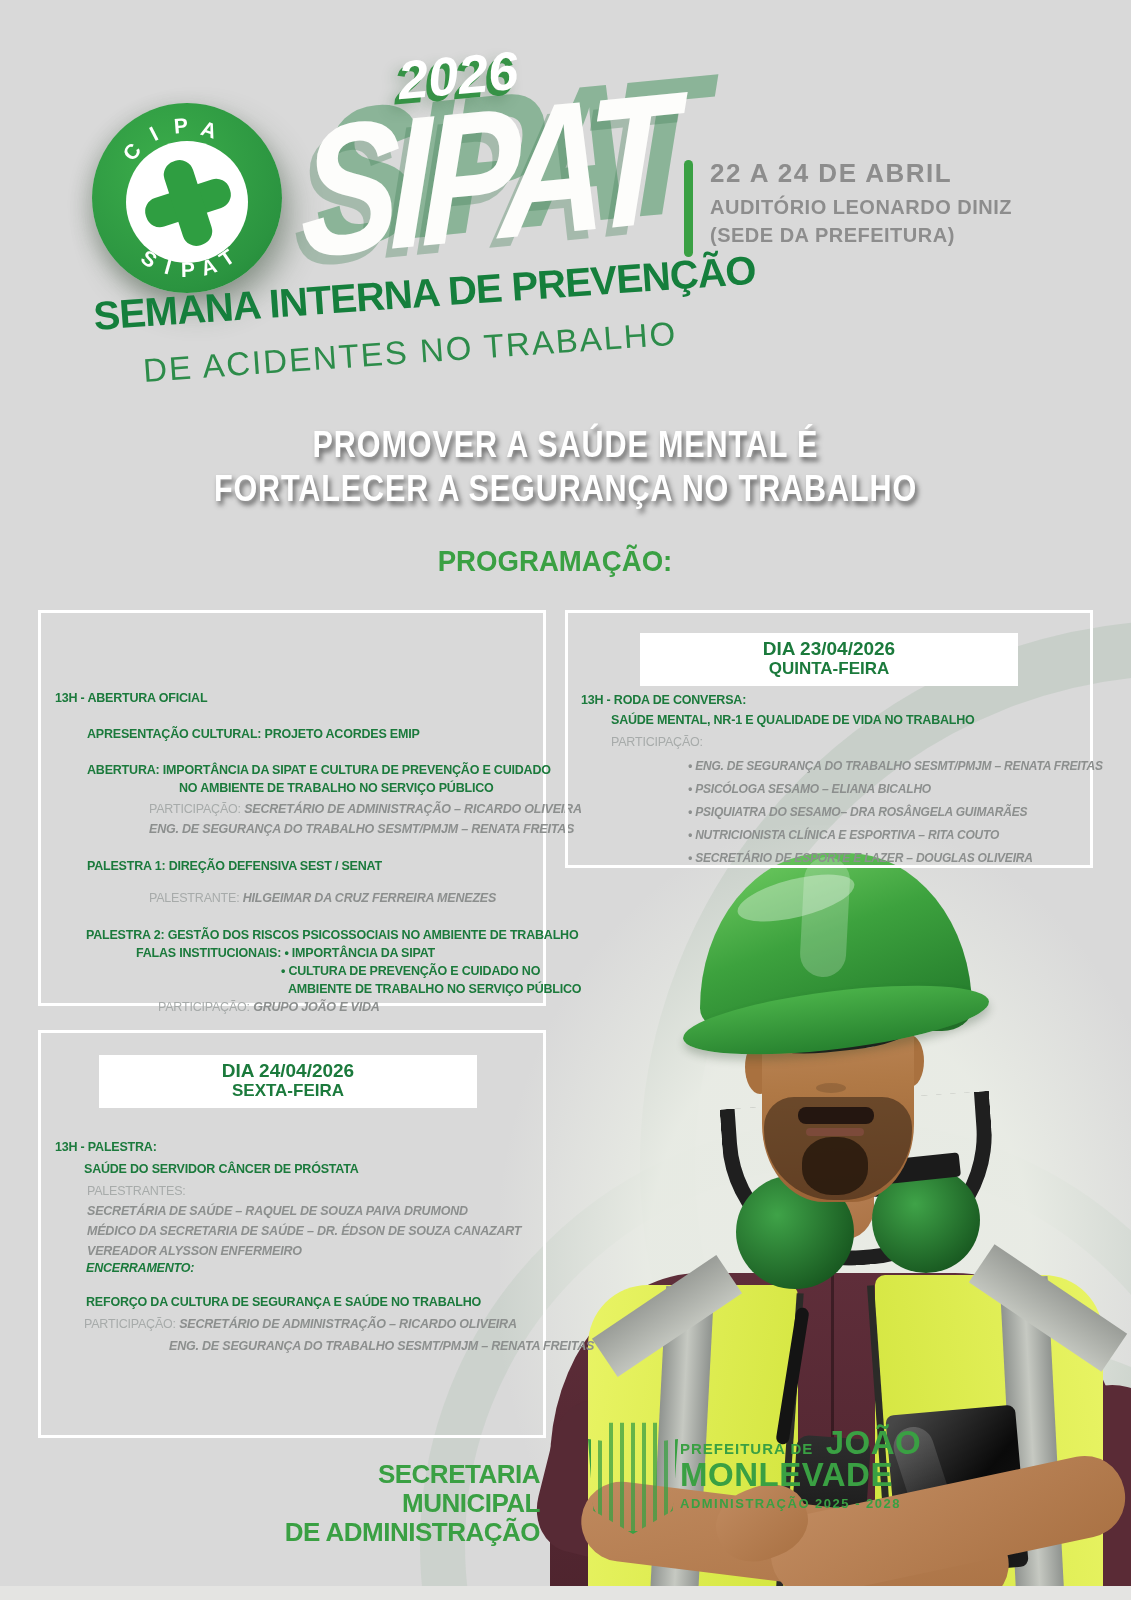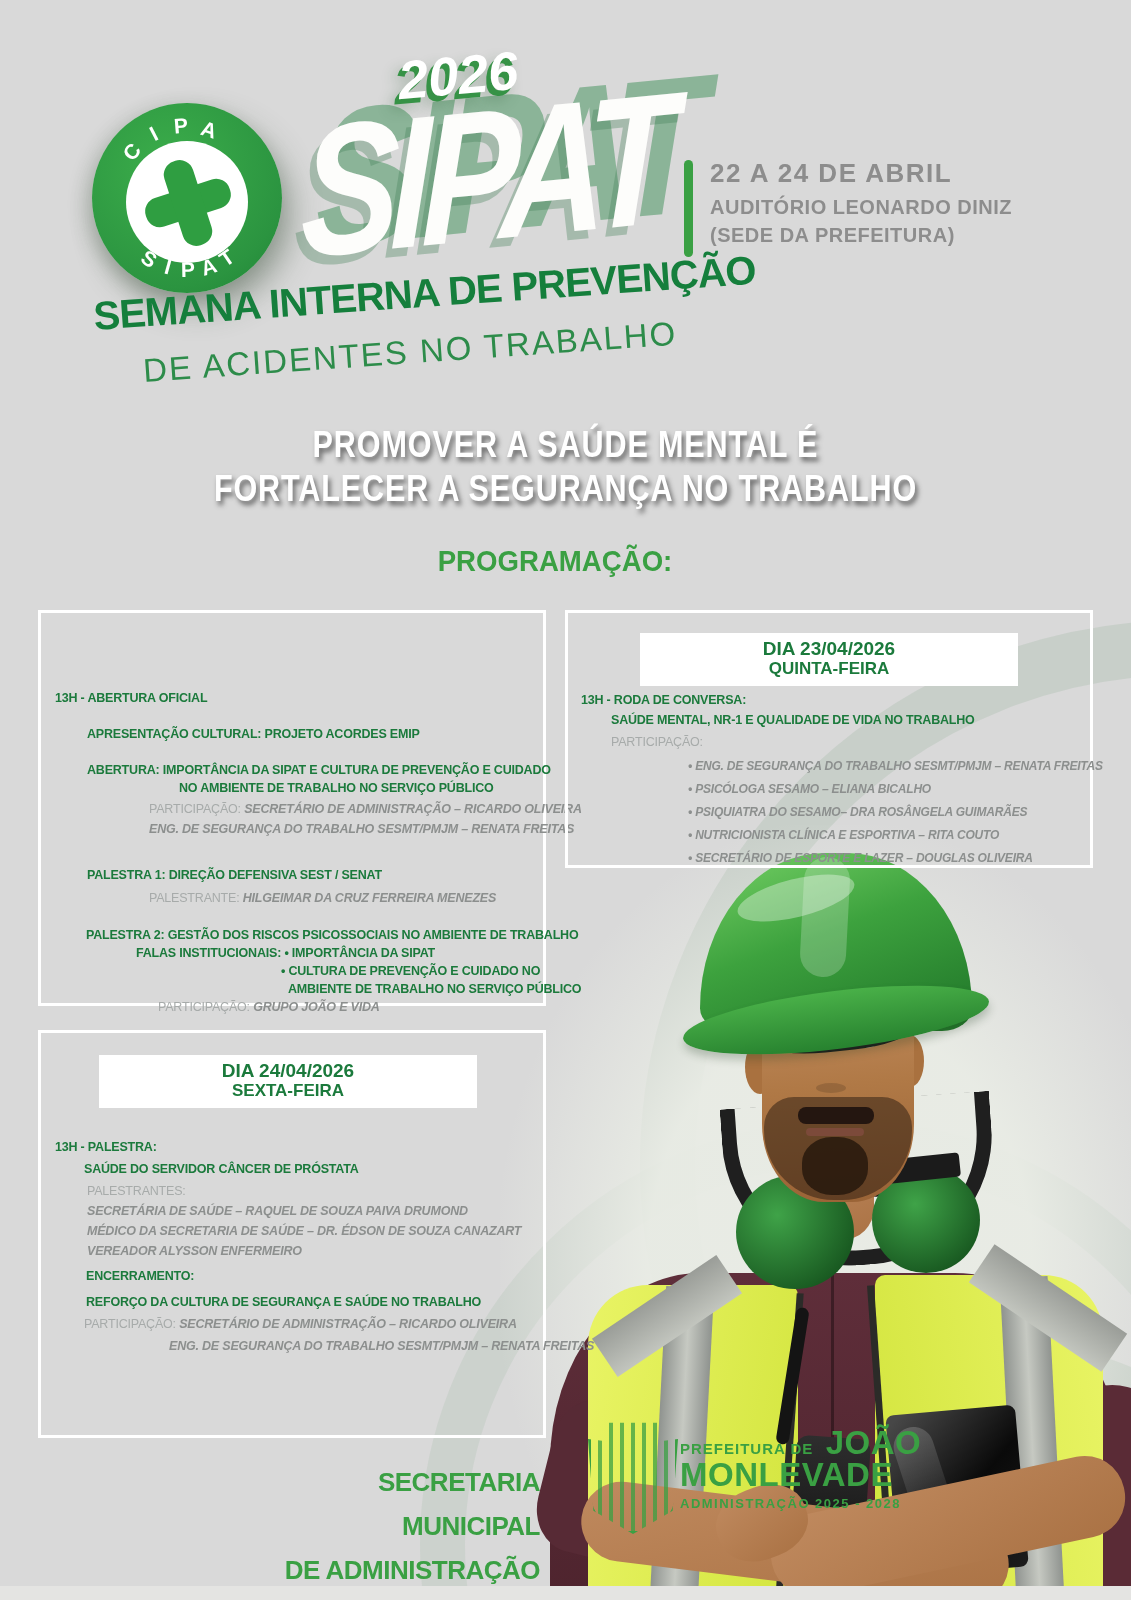--- a/index.html
+++ b/index.html
@@ -45,21 +45,21 @@
      font-weight:800;padding-top:5px;}
   .ph1{font-size:19px;line-height:21px;}
   .ph2{font-size:17px;line-height:20px;}
   .pl{position:absolute;white-space:nowrap;font-size:12.5px;letter-spacing:-.2px;}
   .g{color:#1b7a3c;font-weight:800;}
   .lab{color:#a7abaa;font-weight:400;}
   .val{color:#8c8f8e;font-weight:700;font-style:italic;}
   .sm{font-size:12px;}
   
   .secr{left:258px;top:1460px;width:282px;text-align:right;color:#3aa043;
-     font-size:26px;font-weight:900;line-height:44px;letter-spacing:-.5px;z-index:8;}
+     font-size:26px;font-weight:900;line-height:29px;letter-spacing:-.5px;z-index:8;}
   .pref{color:#3aa043;z-index:8;}
   .crest{left:588px;top:1418px;width:84px;height:110px;z-index:8;
      border:3px solid #3aa043;border-radius:6px 6px 40px 40px;
      clip-path:polygon(50% 100%,6% 80%,0 18%,20% 20%,22% 4%,78% 4%,80% 20%,100% 18%,94% 80%);
      background:repeating-linear-gradient(90deg,transparent 0 7px,rgba(58,160,67,.75) 7px 11px);}
   .preftxt{left:680px;top:1424px;width:340px;z-index:8;}
   .pref-small{font-size:15px;font-weight:600;letter-spacing:1px;display:inline-block;vertical-align:baseline;}
   .pref-big{font-size:33px;font-weight:900;letter-spacing:.5px;display:inline-block;}
   .pref-admin{font-size:13px;font-weight:600;letter-spacing:1.5px;margin-top:2px;}
   
@@ -119,21 +119,21 @@
 
 <div class="abs pbox" style="left:38px;top:610px;width:502px;height:390px;">
   <div class="pl g" style="left:14px;top:78px;">13H - ABERTURA OFICIAL</div>
   <div class="pl g" style="left:46px;top:114px;">APRESENTAÇÃO CULTURAL: PROJETO ACORDES EMIP</div>
   <div class="pl g" style="left:46px;top:150px;">ABERTURA: IMPORTÂNCIA DA SIPAT E CULTURA DE PREVENÇÃO E CUIDADO</div>
   <div class="pl g" style="left:108px;top:168px;margin-left:30px;">NO AMBIENTE DE TRABALHO NO SERVIÇO PÚBLICO</div>
   <div class="pl" style="left:108px;top:189px;">
     <span class="lab">PARTICIPAÇÃO: </span><span class="val">SECRETÁRIO DE ADMINISTRAÇÃO – RICARDO OLIVEIRA</span>
   </div>
   <div class="pl val" style="left:108px;top:209px;">ENG. DE SEGURANÇA DO TRABALHO SESMT/PMJM – RENATA FREITAS</div>
-  <div class="pl g" style="left:46px;top:255px;">PALESTRA 1: DIREÇÃO DEFENSIVA SEST / SENAT</div>
+  <div class="pl g" style="left:46px;top:246px;">PALESTRA 1: DIREÇÃO DEFENSIVA SEST / SENAT</div>
   <div class="pl" style="left:108px;top:278px;">
     <span class="lab">PALESTRANTE: </span><span class="val">HILGEIMAR DA CRUZ FERREIRA MENEZES</span>
   </div>
   <div class="pl g" style="left:45px;top:315px;">PALESTRA 2: GESTÃO DOS RISCOS PSICOSSOCIAIS NO AMBIENTE DE TRABALHO</div>
   <div class="pl g" style="left:95px;top:333px;">FALAS INSTITUCIONAIS:  • IMPORTÂNCIA DA SIPAT</div>
   <div class="pl g" style="left:240px;top:351px;">• CULTURA DE PREVENÇÃO E CUIDADO NO</div>
   <div class="pl g" style="left:247px;top:369px;">AMBIENTE  DE TRABALHO NO SERVIÇO PÚBLICO</div>
   <div class="pl" style="left:117px;top:366px;top:366px;"></div>
 
   <div class="pl" style="left:117px;top:387px;">
@@ -160,21 +160,21 @@
   <div class="pbox-head" style="left:58px;top:22px;width:378px;height:48px;">
     <div class="ph1">DIA 24/04/2026</div>
     <div class="ph2">SEXTA-FEIRA</div>
   </div>
   <div class="pl g" style="left:14px;top:107px;">13H - PALESTRA:</div>
   <div class="pl g" style="left:43px;top:129px;">SAÚDE DO SERVIDOR  CÂNCER DE PRÓSTATA</div>
   <div class="pl lab" style="left:46px;top:151px;">PALESTRANTES:</div>
   <div class="pl val" style="left:46px;top:171px;text-align:center;">SECRETÁRIA DE SAÚDE – RAQUEL DE SOUZA PAIVA DRUMOND</div>
   <div class="pl val" style="left:46px;top:191px;">MÉDICO DA SECRETARIA DE SAÚDE – DR. ÉDSON DE SOUZA CANAZART</div>
   <div class="pl val" style="left:46px;top:211px;">VEREADOR ALYSSON ENFERMEIRO</div>
-  <div class="pl g" style="left:45px;top:236px;">ENCERRAMENTO:</div>
+  <div class="pl g" style="left:45px;top:228px;font-style:italic;">ENCERRAMENTO:</div>
   <div class="pl g" style="left:45px;top:262px;">REFORÇO DA CULTURA DE SEGURANÇA E SAÚDE NO TRABALHO</div>
   <div class="pl" style="left:43px;top:284px;">
     <span class="lab">PARTICIPAÇÃO: </span><span class="val">SECRETÁRIO DE ADMINISTRAÇÃO – RICARDO OLIVEIRA</span>
   </div>
   <div class="pl val" style="left:128px;top:306px;">ENG. DE SEGURANÇA DO TRABALHO SESMT/PMJM – RENATA FREITAS</div>
 </div>
 
 <div class="abs" id="worker">
   <div class="abs" style="left:-40px;top:-20px;width:680px;height:800px;
               background:radial-gradient(ellipse at 50% 55%,rgba(233,236,229,.95) 40%,rgba(233,236,229,0) 72%);"></div>

